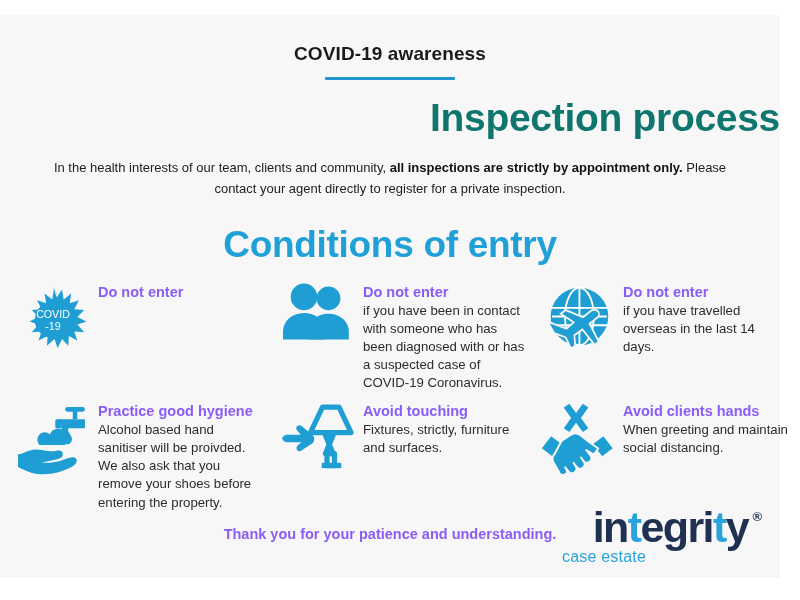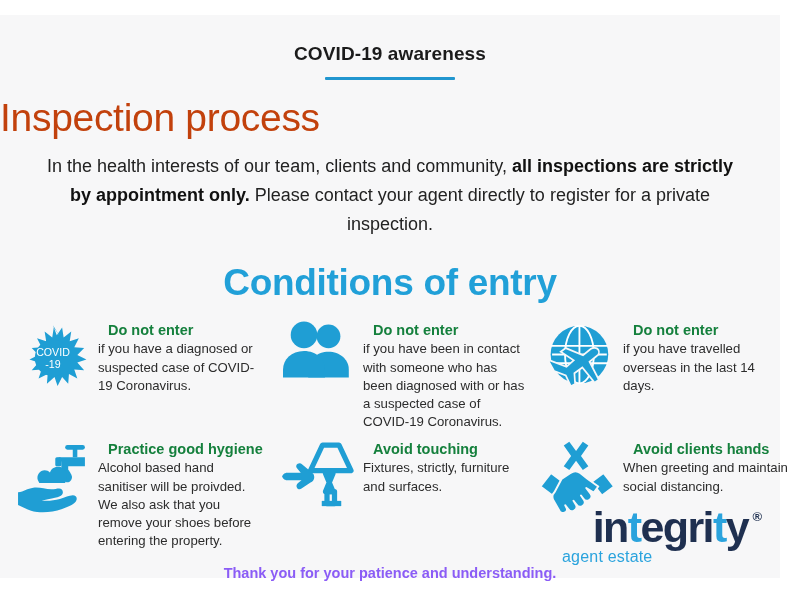--- a/index.html
+++ b/index.html
@@ -33,32 +33,32 @@
     padding-top: 28px;
   }
   .rule {
     width: 130px;
     height: 3px;
     background: #2196cf;
     margin: 12px auto 0 auto;
     border-radius: 1px;
   }
   .h1 {
-    text-align: left;
+    text-align: right;
     font-size: 39px;
-    font-weight: normal;
-    color: #c2410c;
+    font-weight: bold;
+    color: #0f766e;
     margin-top: 16px;
     letter-spacing: -.3px;
   }
   .intro {
     width: 690px;
-    margin: 12px auto 0 auto;
-    text-align: center;
-    font-size: 18px;
+    margin: 18px auto 0 auto;
+    text-align: center;
+    font-size: 13px;
     line-height: 1.6;
     color: #222;
   }
   .intro b { font-weight: bold; color: #111; }
 
   .h2 {
     text-align: center;
     font-size: 37px;
     font-weight: bold;
     color: #21a0d8;
@@ -86,23 +86,22 @@
     height: 80px;
     display: flex;
     align-items: flex-start;
     justify-content: center;
     margin-right: 6px;
   }
   .cell .txt { flex: 1 1 auto; padding-top: 2px; }
   .cell .t {
     font-size: 14.5px;
     font-weight: bold;
-    color: #15803d;
+    color: #8b5cf6;
     margin-bottom: 2px;
-    margin-left: 10px;
   }
   .cell .d {
     font-size: 13.2px;
     line-height: 1.38;
     color: #2c2c2c;
   }
   .row2 .ico { height: 86px; }
 
   
   .thanks {
@@ -175,21 +174,20 @@
           <g fill="#1f9ed4">
             <path d="M50 7 l5 13 7-10 2 13 10-8 -2 13 12-4 -6 12 13 1 -9 9 12 6 -12 4 9 10 -13 -1 4 12 -11-6 -1 13 -8-9 -6 12 -4-12 -10 9 1-13 -12 6 4-12 -13 1 9-10 -12-4 12-6 -9-9 13-1 -6-12 12 4 -2-13 10 8 2-13 7 10z"></path>
           </g>
           <circle cx="50" cy="50" r="24" fill="#1f9ed4"></circle>
           <text x="50" y="47" text-anchor="middle" font-family="'Liberation Sans',sans-serif" font-size="14" fill="#ffffff" font-weight="normal">COVID</text>
           <text x="50" y="63" text-anchor="middle" font-family="'Liberation Sans',sans-serif" font-size="14" fill="#ffffff" font-weight="normal">-19</text>
         </svg>
       </div>
       <div class="txt">
         <div class="t">Do not enter</div>
-        <div class="d">if you have a diagnosed or suspected case of COVID-19 Coronavirus.</div>
       </div>
     </div>
 
     <div class="cell">
       <div class="ico">
         <svg width="70" height="62" viewBox="0 0 100 86" aria-hidden="true">
           <g fill="#1f9ed4">
             <circle cx="65" cy="22" r="17"></circle>
             <path d="M65 44c-16 0-29 11-29 25v12h58V69c0-14-13-25-29-25z"></path>
             <circle cx="30" cy="20" r="19"></circle>
@@ -281,16 +279,16 @@
         <div class="d">When greeting and maintain social distancing.</div>
       </div>
     </div>
 
   </div>
 
   <div class="thanks">Thank you for your patience and understanding.</div>
 
   <div class="logo-wrap">
     <div class="logo-word"><span>in</span><span class="lt">t</span><span>egri</span><span class="lt">t</span><span>y</span><span class="reg">®</span></div>
-    <div class="logo-sub">agent estate</div>
+    <div class="logo-sub">case estate</div>
   </div>
 
 </div>
 
 </body></html>

